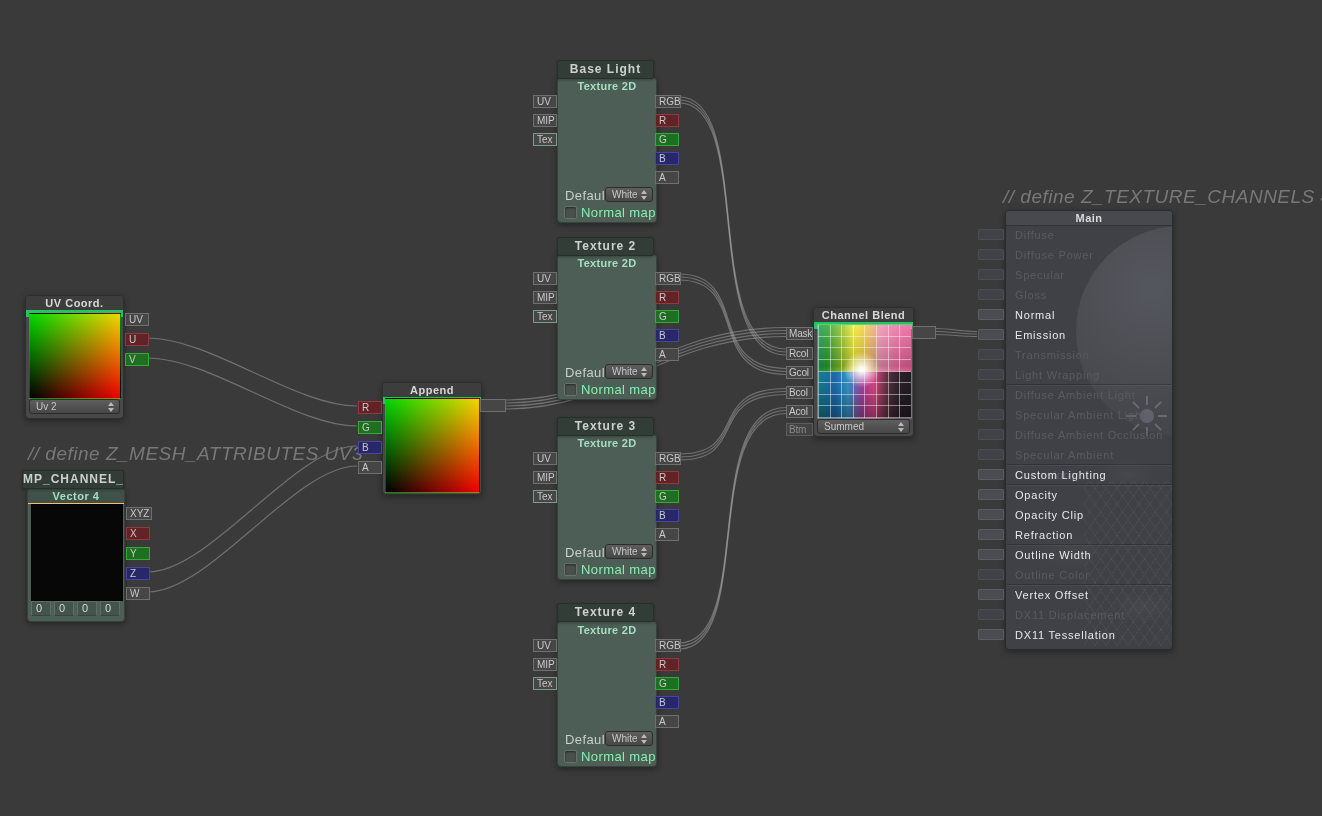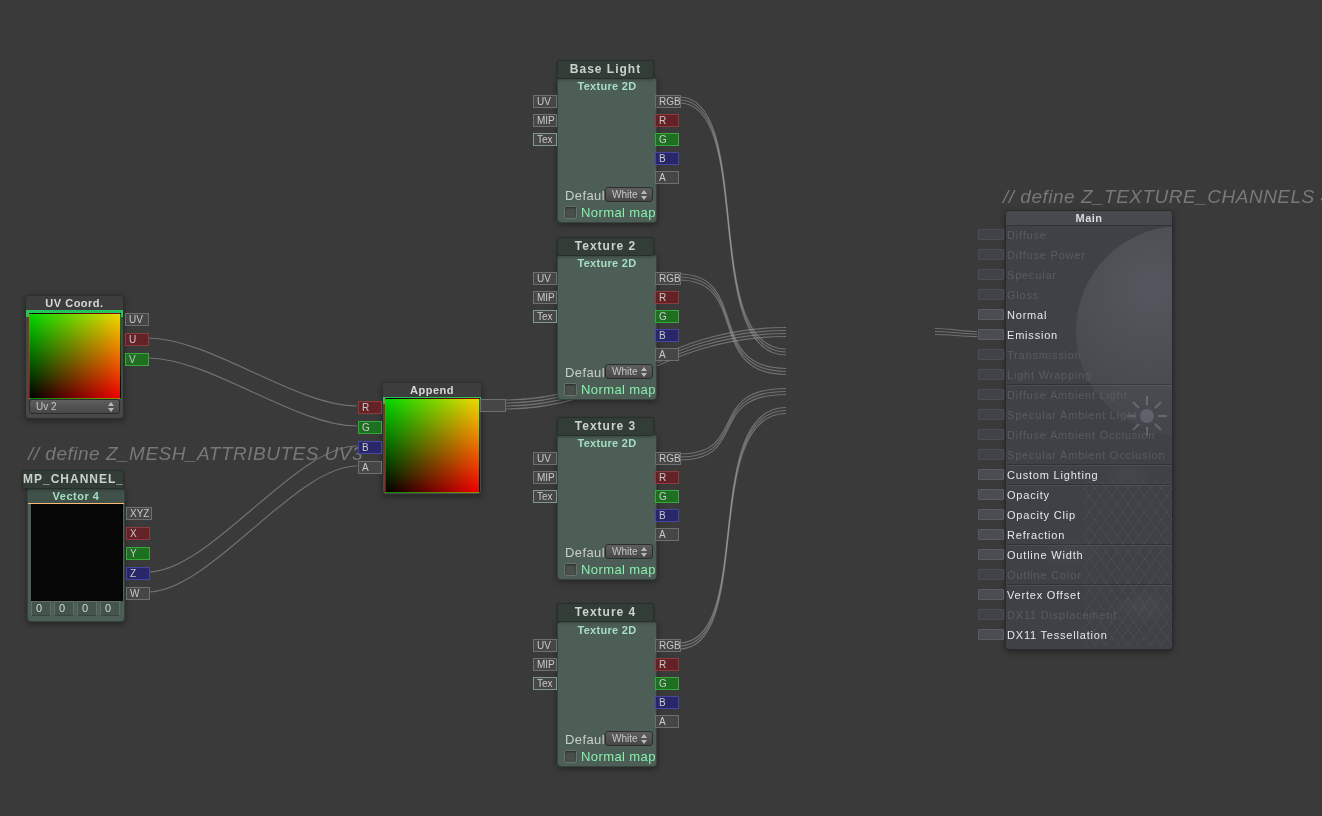--- a/index.html
+++ b/index.html
@@ -69,21 +69,21 @@
   .nm-row{position:absolute;left:6px;top:127px;display:flex;align-items:center;gap:4px;}
   .cb{width:13px;height:13px;box-sizing:border-box;background:#49504c;border:1px solid #6a706c;
       border-radius:2px;box-shadow:inset 0 1px 2px rgba(0,0,0,.5);}
   .nm-label{font-size:13px;color:#86efac;letter-spacing:.4px;}
 
   .vvals{position:absolute;left:3px;top:112px;display:flex;gap:3px;}
   .vval{width:20px;height:15px;box-sizing:border-box;background:#43544d;border:1px solid #5d6e66;
         border-bottom-color:#38443e;font-size:11px;color:#d5dad5;padding-left:4px;line-height:13px;}
 
   .mrows{position:absolute;left:0;top:14px;right:0;}
-  .mrow{position:relative;height:20px;line-height:20px;font-size:11px;letter-spacing:.8px;padding-left:1px;}
+  .mrow{position:relative;height:20px;line-height:20px;font-size:11px;letter-spacing:.8px;padding-left:9px;}
   .mrow[data-state="dim"]{color:#585c62;}
   .mrow[data-state="bright"]{color:#e7e8ea;}
   .mport{position:absolute;left:-28px;top:4px;width:26px;height:11px;box-sizing:border-box;
          background:#4a4c52;border:1px solid #5a5c62;border-radius:1px;}
   .mrow[data-state="dim"] .mport{background:#404247;border-color:#4b4d52;}
   .msep{position:absolute;left:1px;right:1px;height:1px;background:rgba(255,255,255,.06);
         box-shadow:0 -1px 0 rgba(0,0,0,.22);}
   .sphere{position:absolute;left:70px;top:15px;width:210px;height:210px;border-radius:50%;
           background:radial-gradient(circle at 36% 30%, #54575d, #45474c 65%, #3e4045 100%);}
   .mainfx{position:absolute;left:78px;top:270px;width:88px;height:165px;
@@ -257,20 +257,34 @@
     <div class="def-label">Default</div>
     <div class="popup def-popup">
       <span>White</span><span class="arr"></span>
     </div>
     <div class="nm-row">
       <div class="cb"></div>
       <span class="nm-label">Normal map</span>
     </div>
   </div>
 
+  <div class="node gray" style="left:813px;top:307px;width:99px;height:128px">
+    <div class="hdr">Channel Blend</div>
+    <div class="preview cbgrid" style="left:3px;top:16px;width:93px;height:93px"></div>
+    <div class="popup" style="left:3px;top:111px;width:93px">
+      <span>Summed</span><span class="arr"></span>
+    </div>
+    <div class="port w4" style="left:-28px;top:18.5px" data-state="normal">Mask</div>
+    <div class="port w4" style="left:-28px;top:38.5px" data-state="normal">Rcol</div>
+    <div class="port w4" style="left:-28px;top:57.5px" data-state="normal">Gcol</div>
+    <div class="port w4" style="left:-28px;top:77.5px" data-state="normal">Bcol</div>
+    <div class="port w4" style="left:-28px;top:96.5px" data-state="normal">Acol</div>
+    <div class="port w4" style="left:-28px;top:114.5px" data-state="dim">Btm</div>
+    <div class="port stub" style="left:98px;top:18px"></div>
+  </div>
 
   <div class="node main" style="left:1005px;top:210px;width:166px;height:438px">
     <div class="clip">
       <div class="sphere"></div>
       <div class="leaves"></div>
       <div class="mainfx"></div>
       <svg class="light-widget" width="46" height="46">
         <g stroke="#aab" stroke-width="2" fill="none">
           <circle cx="23" cy="23" r="7" fill="#99a" stroke="none"></circle>
           <line x1="23" y1="3" x2="23" y2="12"></line>

